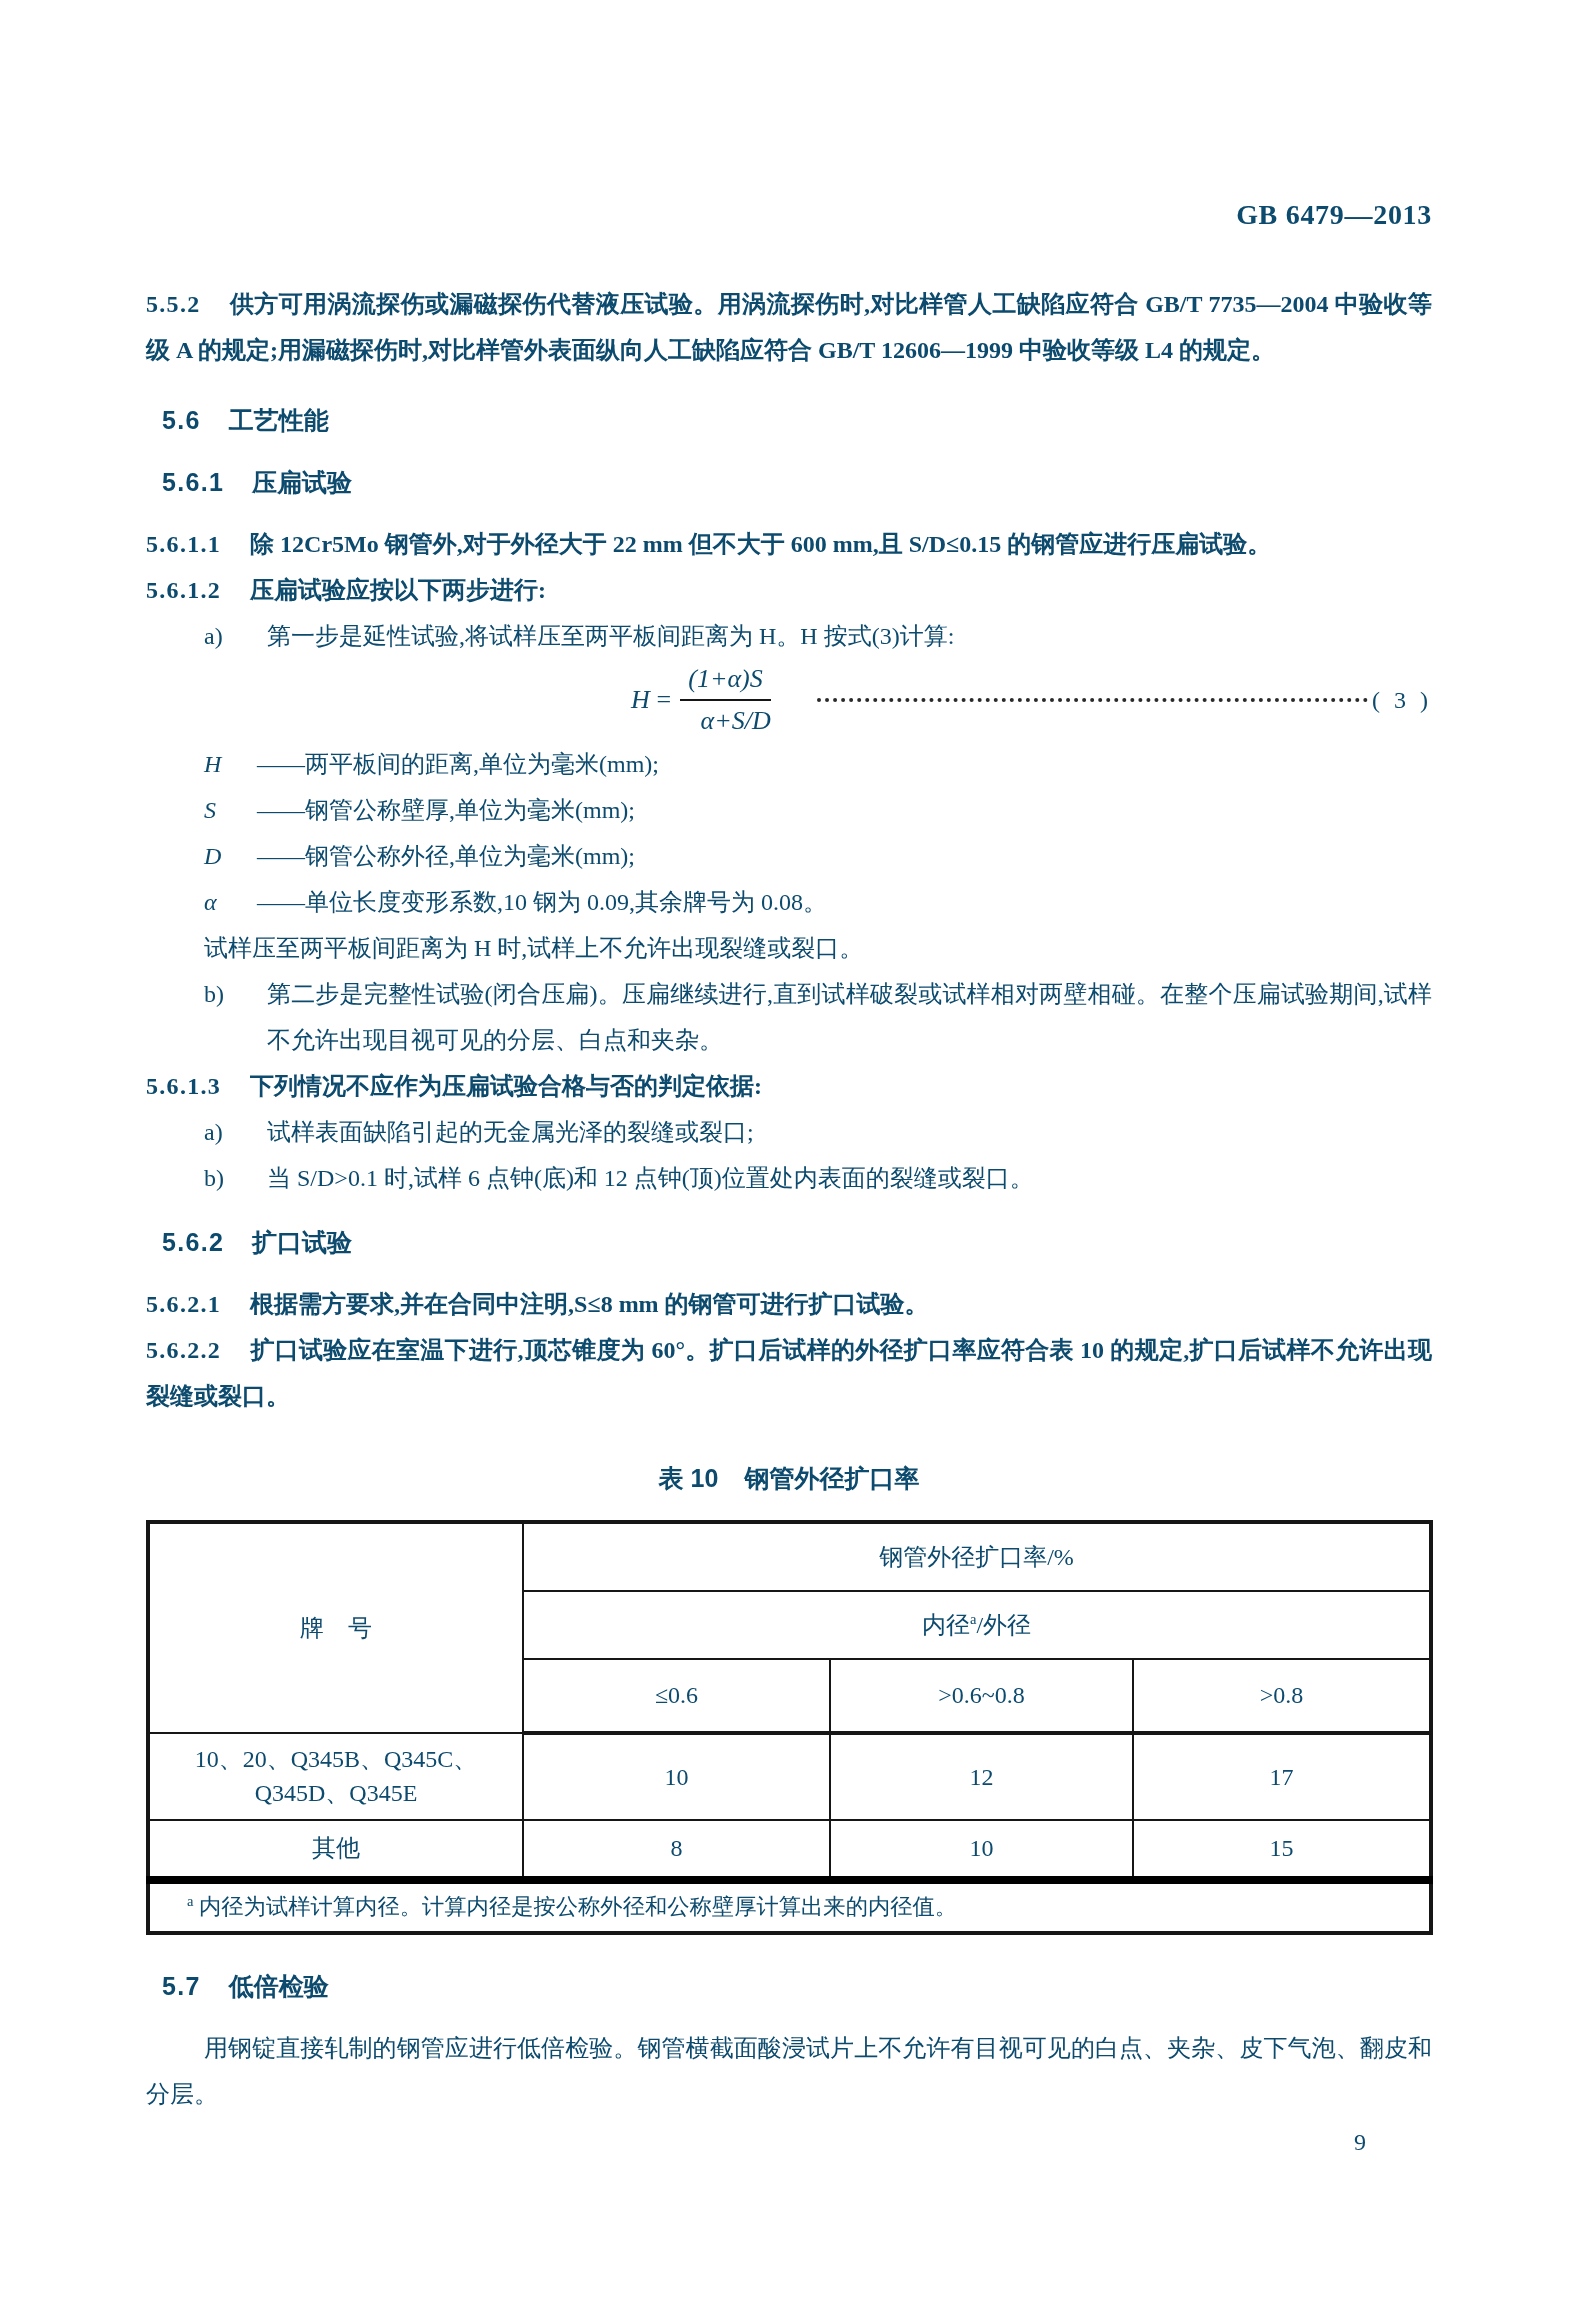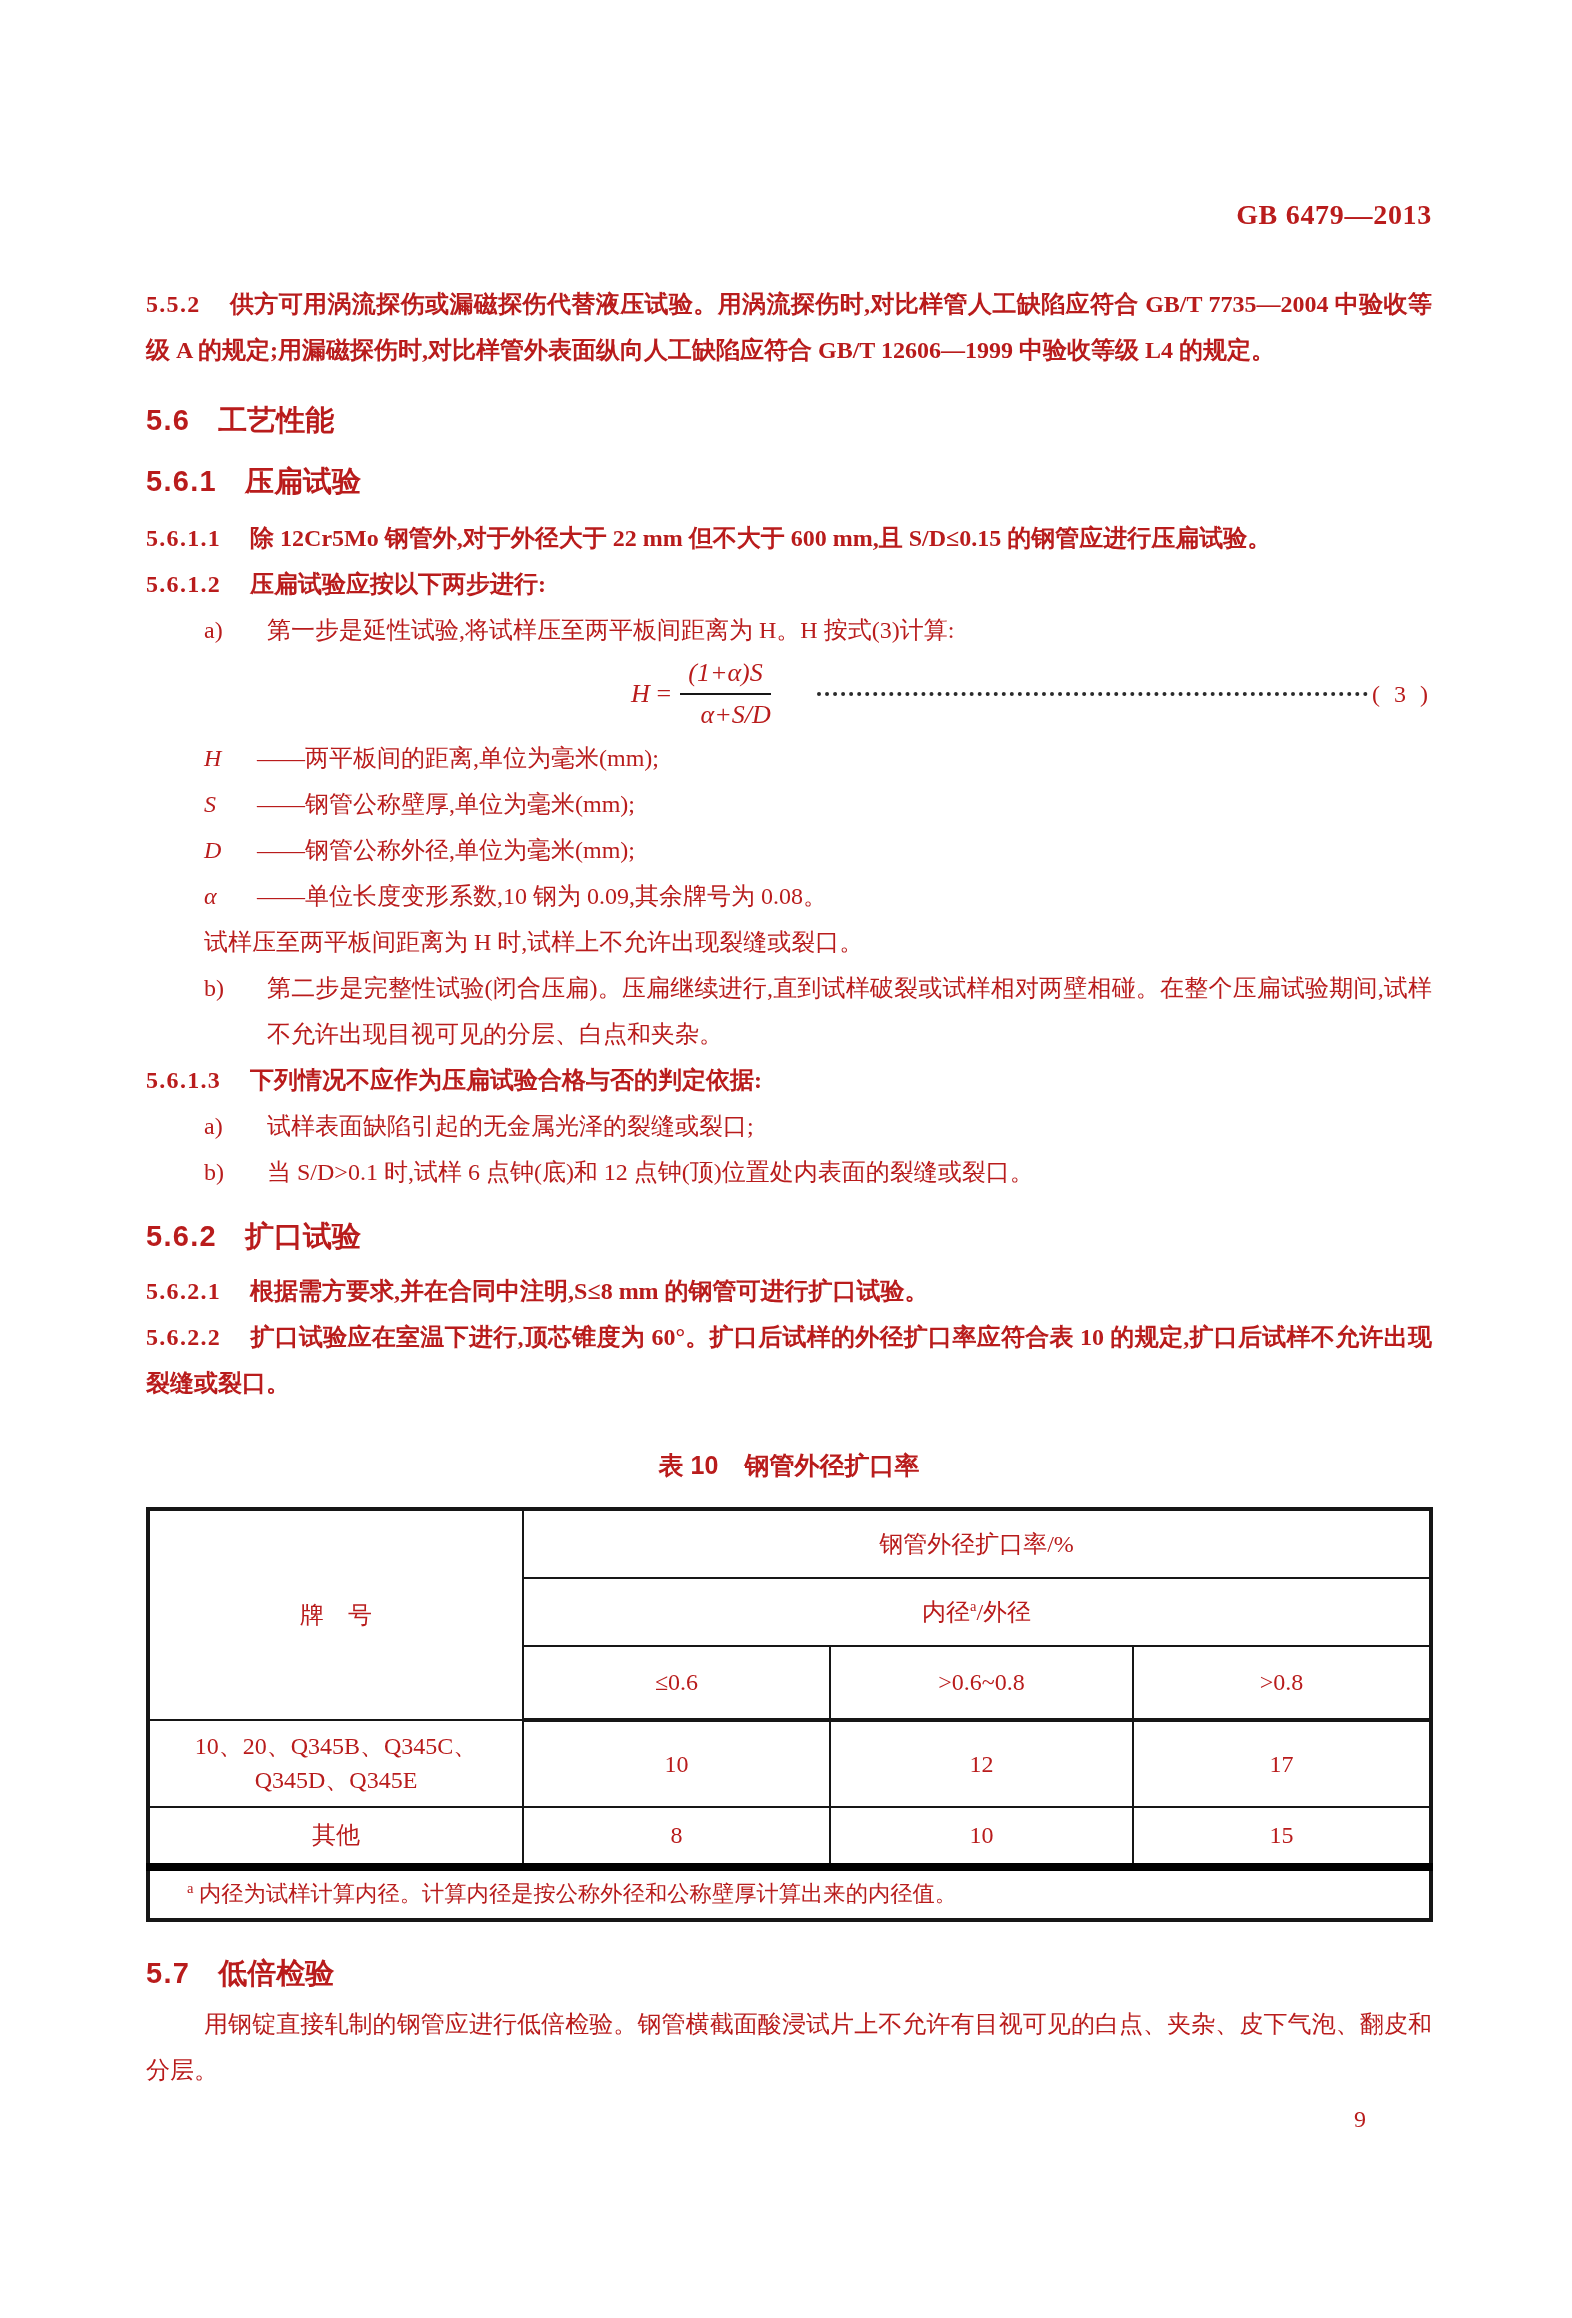--- a/index.html
+++ b/index.html
@@ -1,18 +1,18 @@
 <!DOCTYPE html>
 <html lang="zh" style="font-size:10.5px"><head>
 <meta charset="utf-8">
 <style>
   html,body{margin:0;padding:0;background:#9a9a9a;}
   .page{
     width:1573px;height:2319px;background:#ffffff;position:relative;
-    margin:0 auto;color:#b91c1c;
+    margin:0 auto;color:#0c4a6e;
     font-family:"Liberation Serif","DejaVu Serif",serif;
     font-size:24px;line-height:46px;
     overflow:hidden;
   }
   .content{position:absolute;left:146px;top:0;width:1286px;}
 
   
   .doc-header{
     margin-top:199px;text-align:right;
     font-weight:bold;font-size:28px;line-height:32px;
@@ -20,21 +20,21 @@
   }
 
   
   .clause{text-align:justify;margin:0;font-weight:bold;}
   .clause-no{display:inline-block;margin-right:29px;letter-spacing:1.3px;}
   .m-top-76{margin-top:50px;}
 
   
   .heading{
     font-family:"Liberation Sans","DejaVu Sans",sans-serif;
-    font-weight:bold;font-size:29px;line-height:46px;margin:0;
+    font-weight:bold;font-size:25px;line-height:46px;margin:16px;
   }
   .heading .h-num{display:inline-block;margin-right:28px;letter-spacing:1.3px;}
   .m-top-36{margin-top:24px;}
   .m-top-28{margin-top:18.4px;}
   .m-top-22{margin-top:14.5px;}
   .m-top-17{margin-top:11.2px;}
   .m-top-14{margin-top:9.2px;}
   .m-top-42{margin-top:28px;}
 
   

